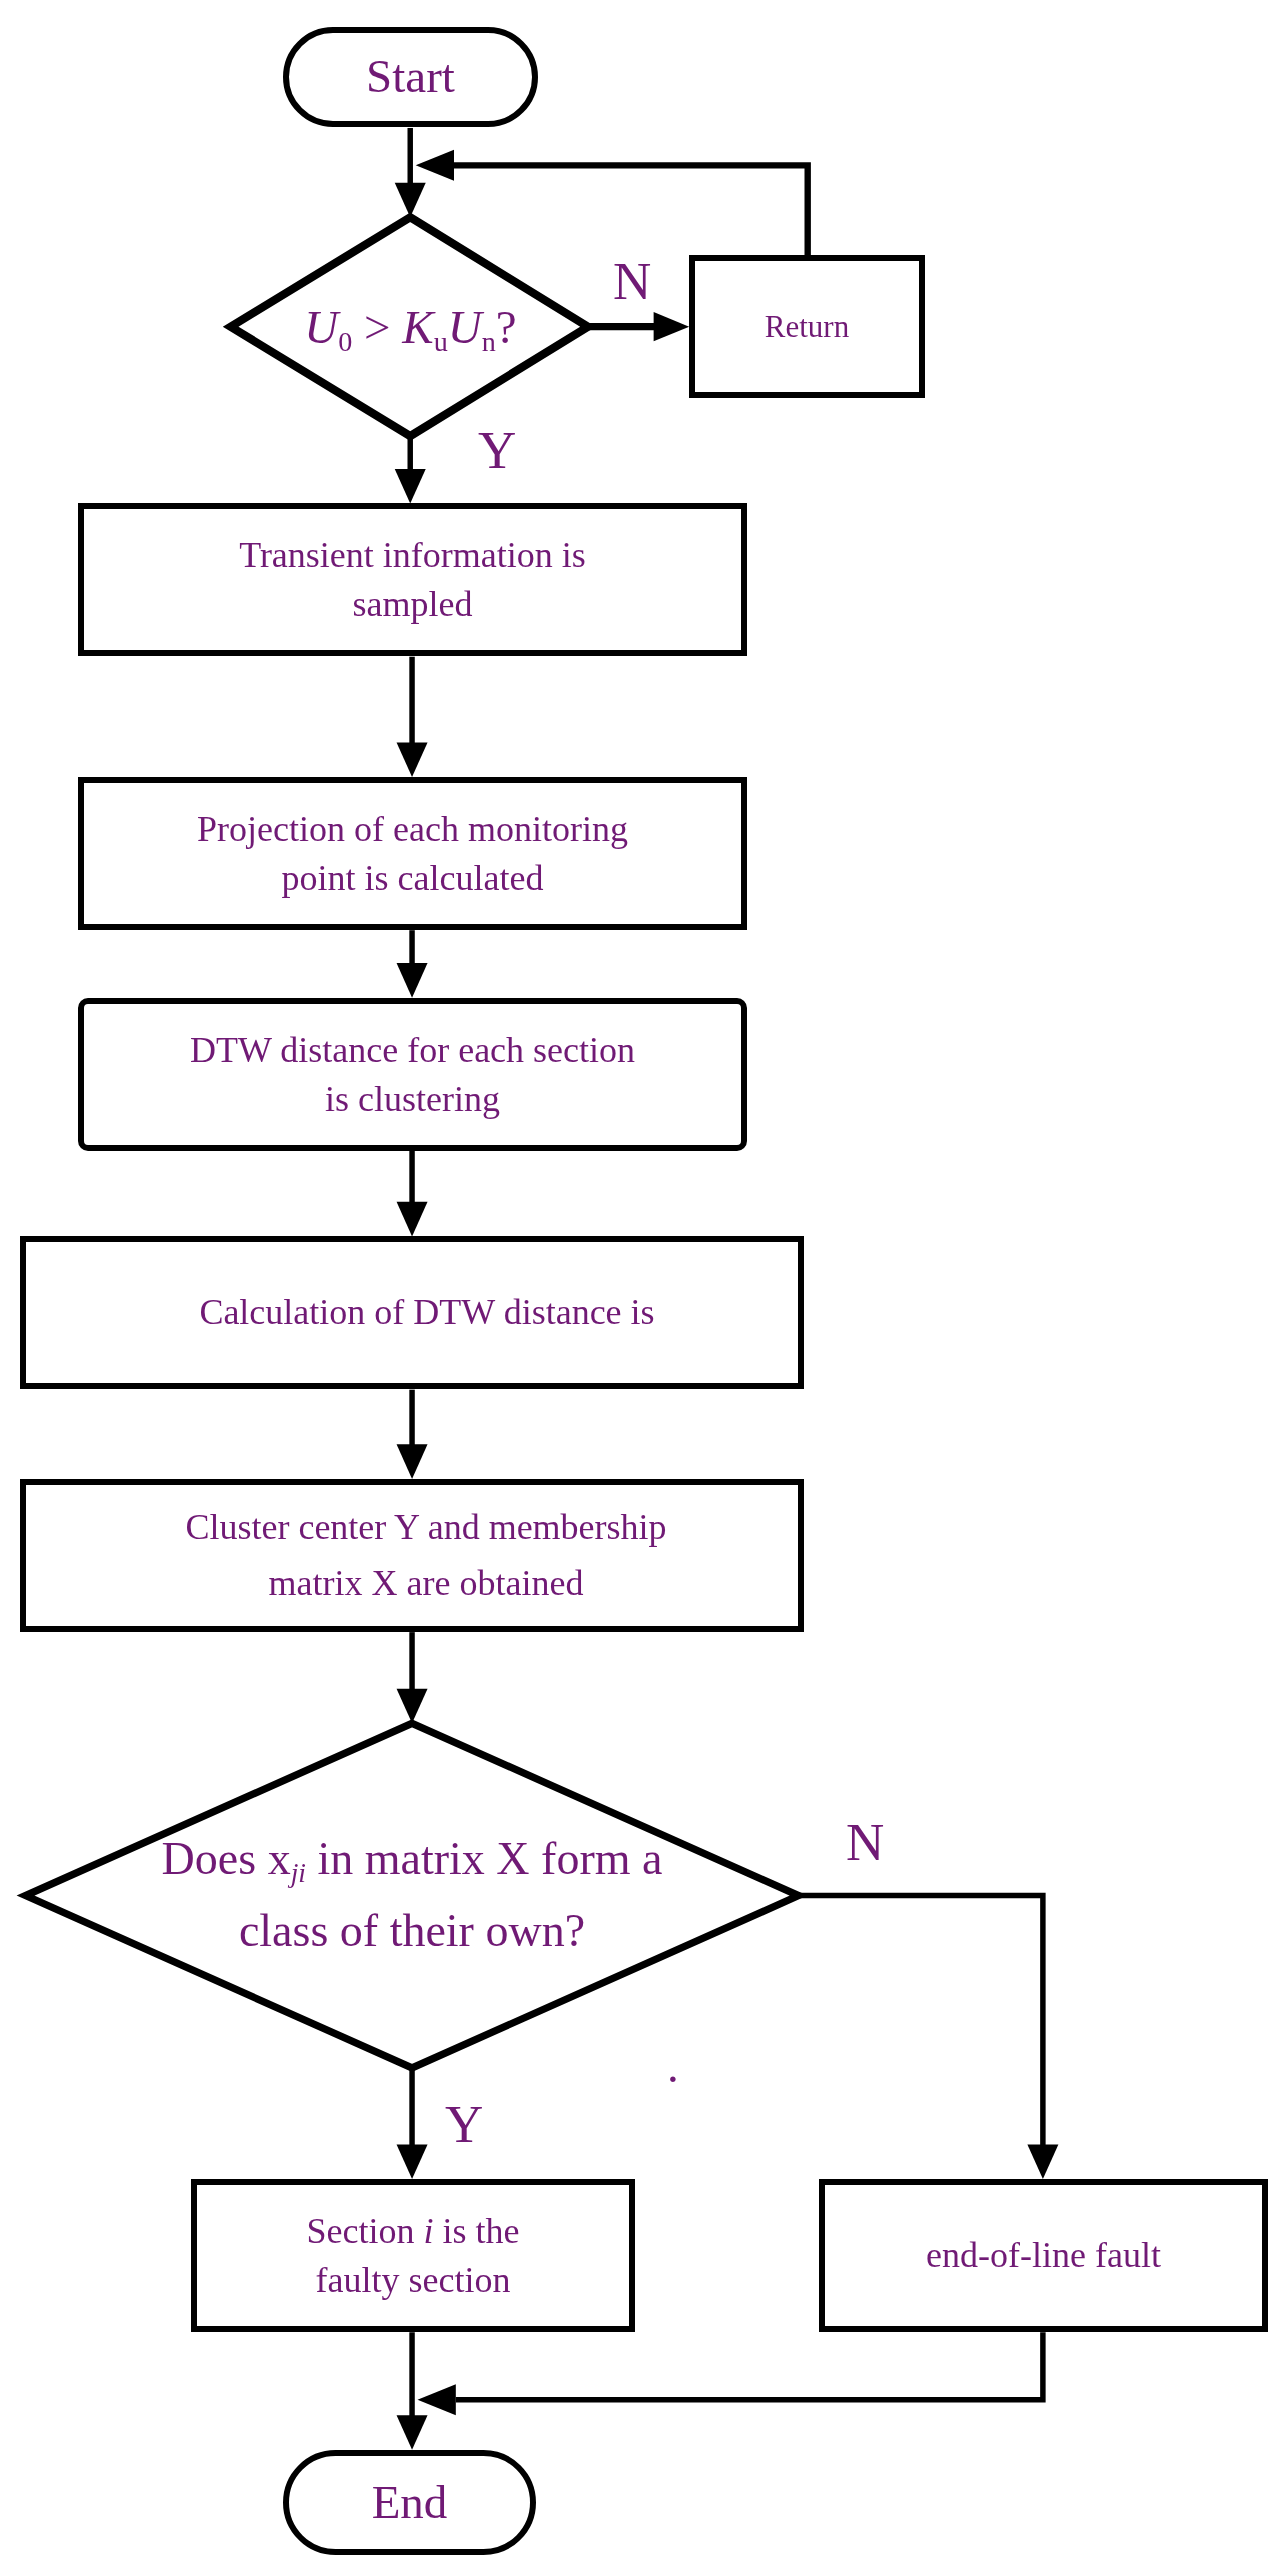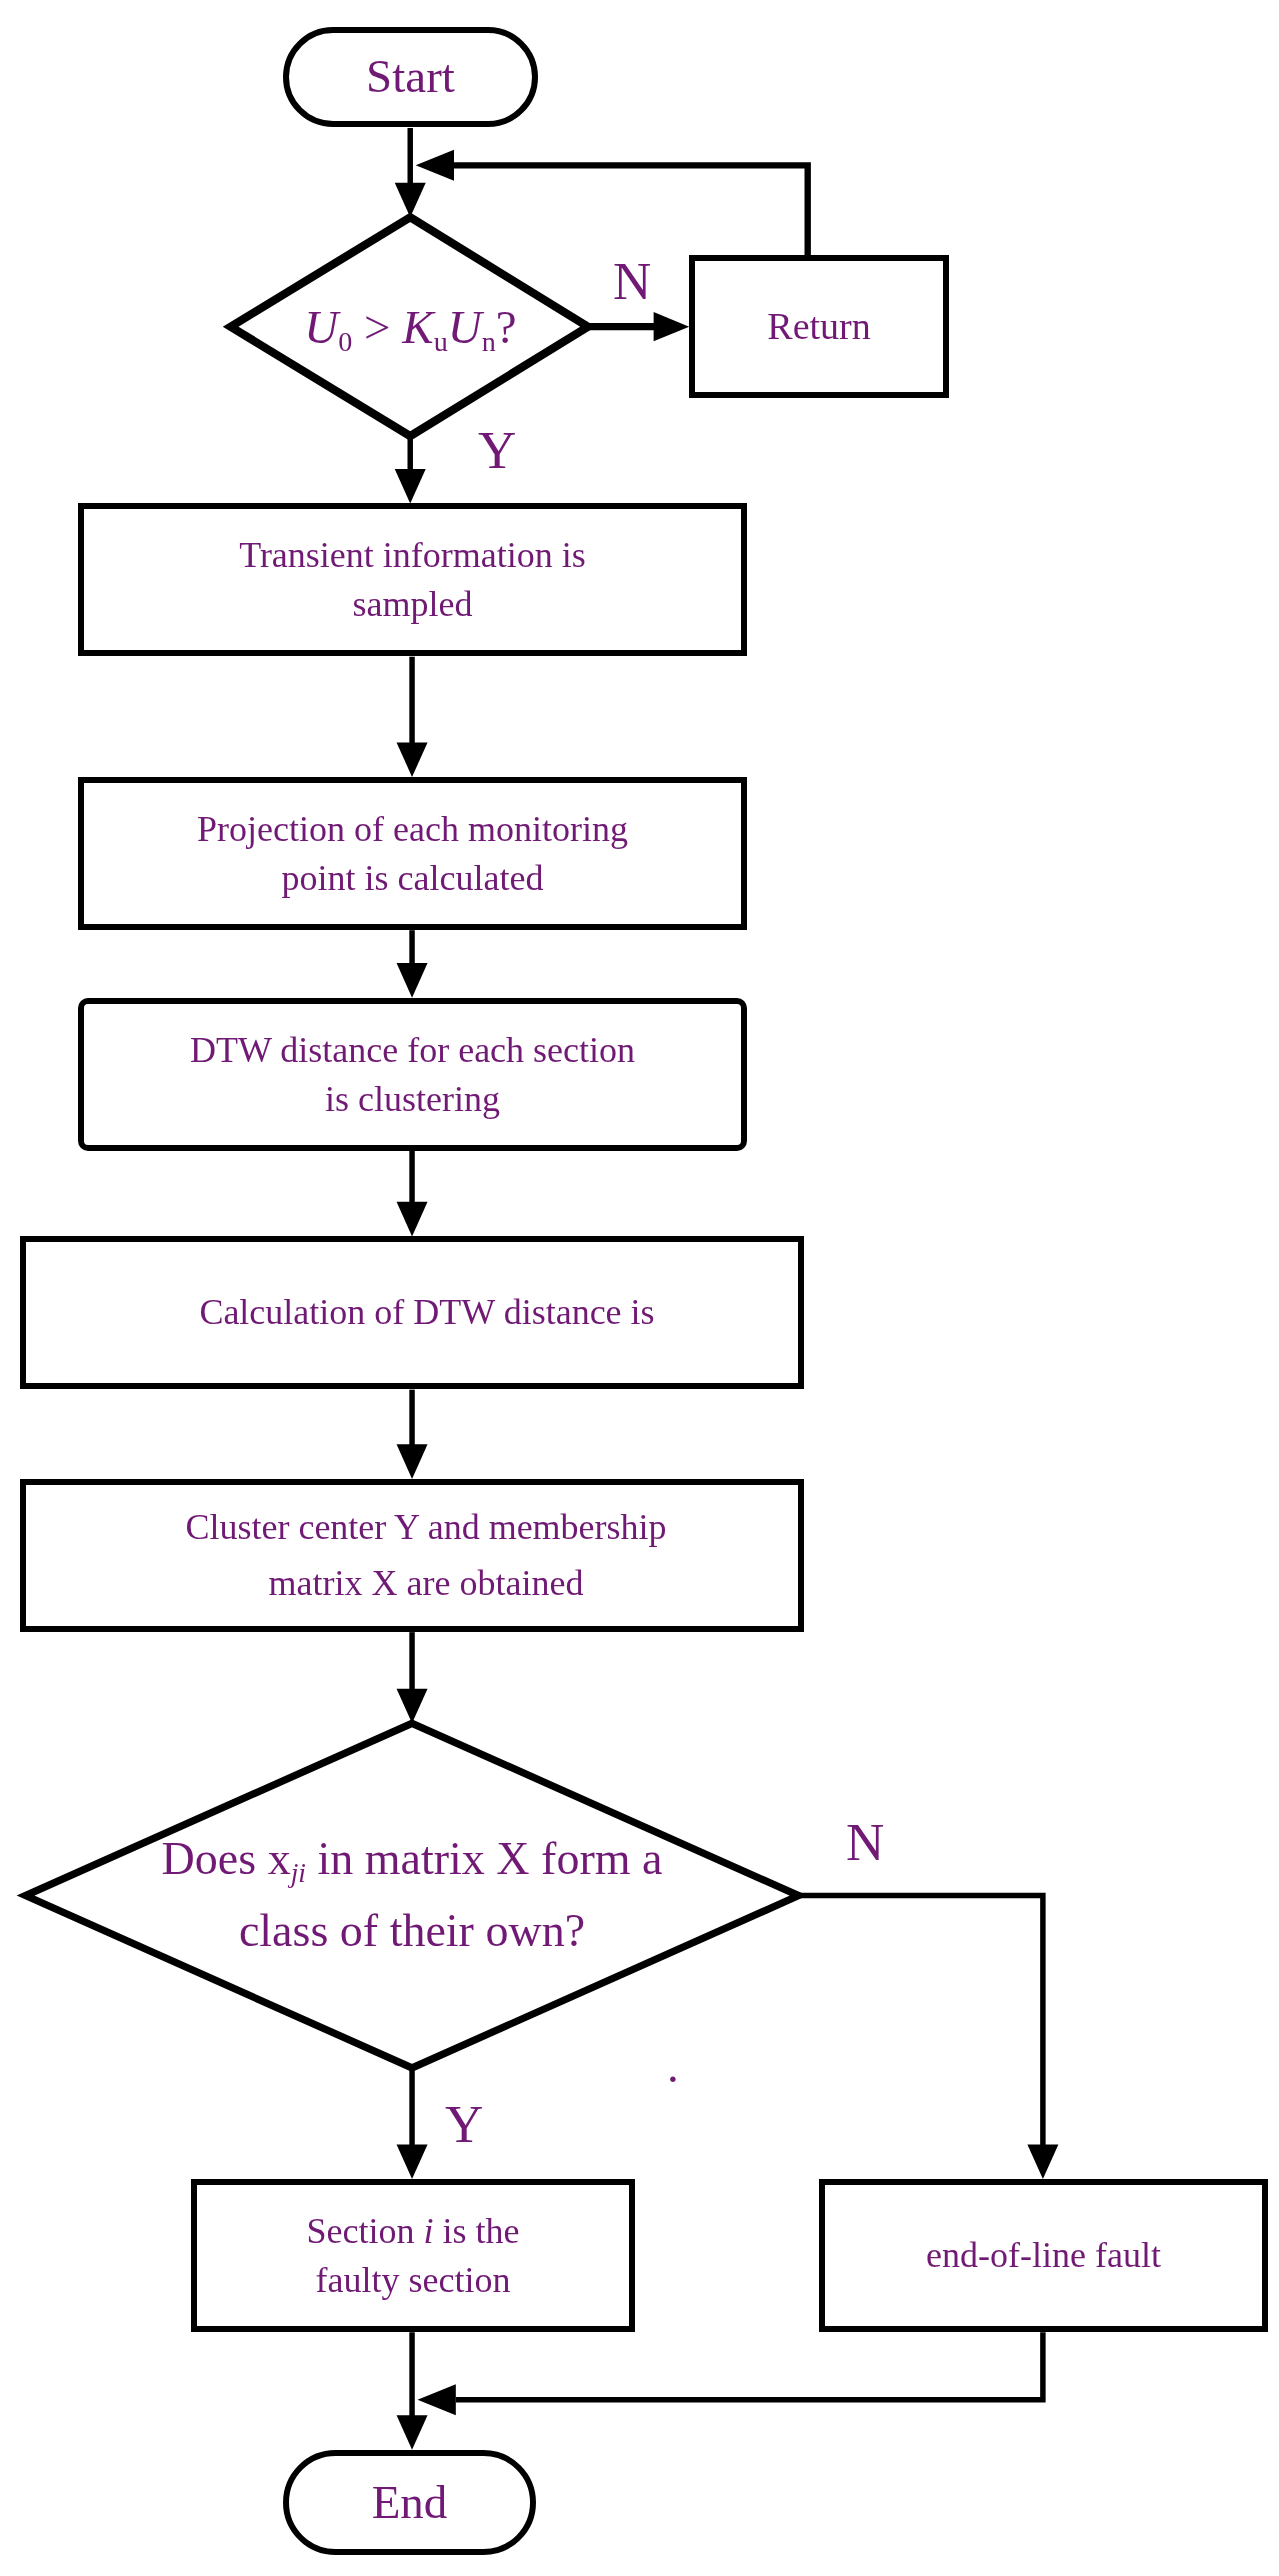--- a/index.html
+++ b/index.html
@@ -110,21 +110,21 @@
     <span class="line">Start</span>
   </div>
 
   <div class="diamond-text" style="left:230px; top:281px; width:361px; height:91px; font-size:47px;">
     <span class="line"><span class="it">U</span><sub>0</sub><span>&nbsp;&gt;&nbsp;</span><span class="it">K</span><sub>u</sub><span class="it">U</span><sub>n</sub><span>?</span></span>
   </div>
 
   <div class="branch-label" style="left:613px; top:252px;">N</div>
   <div class="branch-label" style="left:478px; top:421px;">Y</div>
 
-  <div class="node" style="left:689px; top:255px; width:260px; height:143px; font-size:38px;">
+  <div class="node" style="left:689px; top:255px; width:236px; height:143px; font-size:31px;">
     <span class="line">Return</span>
   </div>
 
   <div class="node" style="left:78px; top:503px; width:669px; height:153px;">
     <span class="line">Transient information is</span>
     <span class="line">sampled</span>
   </div>
 
   <div class="node" style="left:78px; top:777px; width:669px; height:153px;">
     <span class="line">Projection of each monitoring</span>

